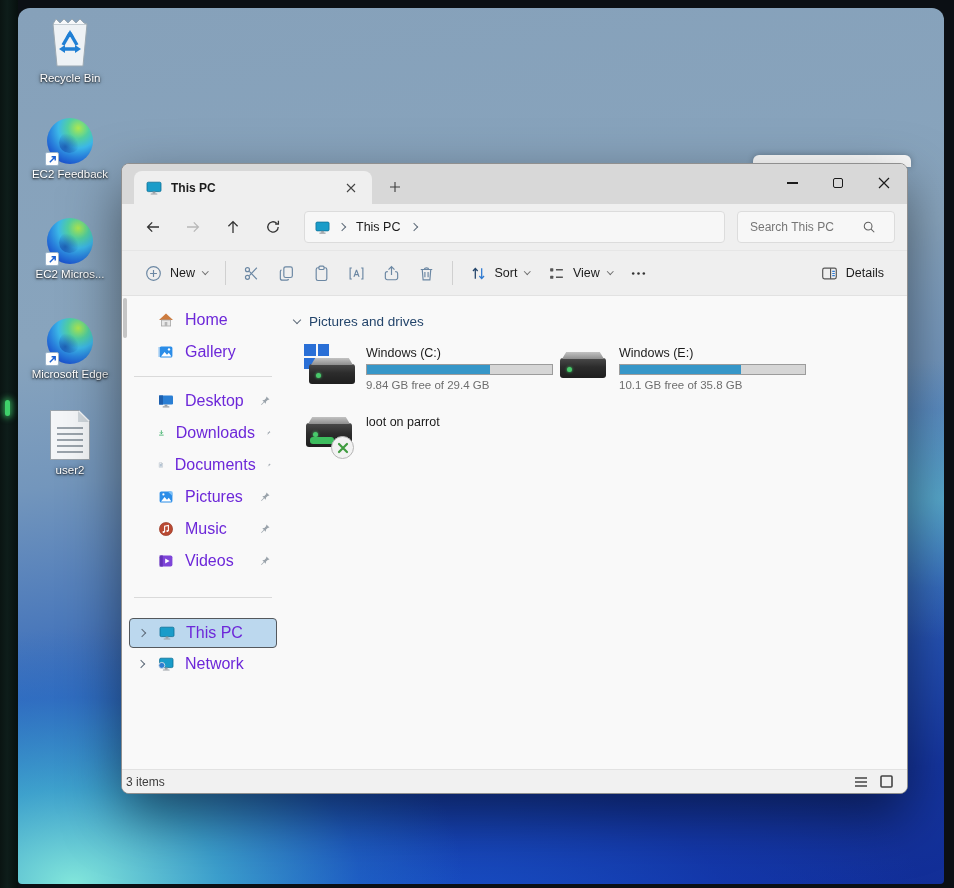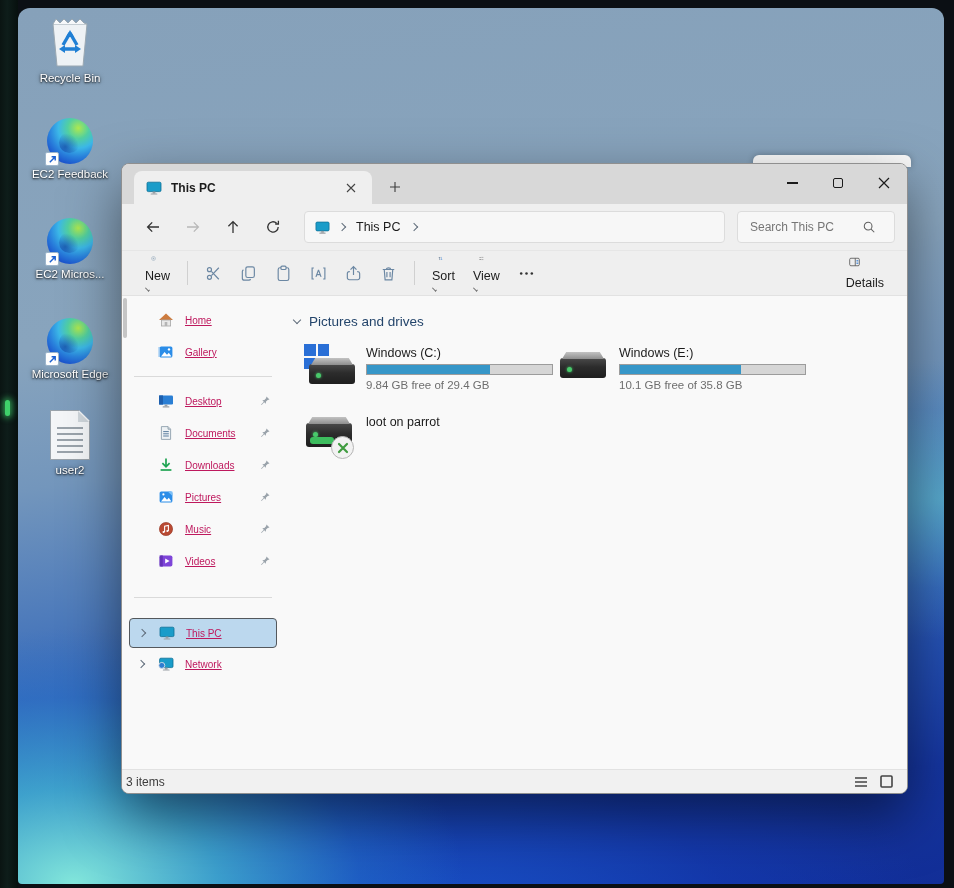--- a/index.html
+++ b/index.html
@@ -65,37 +65,37 @@
   .field { height:32px; background:#f7f7f7; border:1px solid #dcdcdc; border-radius:4px; display:flex; align-items:center; }
   .breadcrumb { flex:1; margin:0 6px 0 8px; padding:0 10px; gap:9px; }
   .crumb-label { font-size:12.5px; color:#1b1b1b; padding:0 2px; cursor:pointer; }
   .search { width:158px; padding:0 8px 0 12px; }
   .search input { border:none; outline:none; background:transparent; width:112px; font-size:12px;
     color:#3a3a3a; font-family:"Liberation Sans", sans-serif; }
   .search input::placeholder { color:#767676; }
 
   .toolbar { height:46px; background:#efefef; border-top:1px solid #e6e6e6; border-bottom:1px solid #e2e2e2;
     display:flex; align-items:center; padding:0 14px; }
-  .tbtn { height:34px; border-radius:4px; display:flex; align-items:flex-start; justify-content:center; gap:8px;
-    padding:0 9px; cursor:pointer;flex-direction:column; }
+  .tbtn { height:34px; border-radius:4px; display:flex; align-items:center; justify-content:center; gap:8px;
+    padding:0 9px; cursor:pointer; }
   .tbtn-label { font-size:12.5px; color:#1b1b1b; }
   .tsep { width:1px; height:24px; background:#d0d0d0; margin:0 8px; }
   .spacer { flex:1; }
 
   .chev { display:inline-block; width:6px; height:6px; border-right:1.3px solid #5f6c7a; border-bottom:1.3px solid #5f6c7a; }
   .chev.down { transform:rotate(45deg); margin-top:-3px; }
   .chev.right { transform:rotate(-45deg); }
   .chev.sm { width:4.5px; height:4.5px; border-color:#707070; }
 
   .main { flex:1; display:flex; background:#f9f9f9; min-height:0; position:relative; }
   .side-scroll { position:absolute; left:1px; top:2px; width:4px; height:40px; background:#c5c5c5; border-radius:2px; }
 
   .sidebar { width:162px; padding-top:8px; flex-shrink:0; }
   .srow { height:32px; display:flex; align-items:center; padding-left:36px; gap:11px; cursor:pointer; position:relative; }
-  .srow .slabel { font-size:10px; color:#be185d;text-decoration:underline; }
+  .srow .slabel { font-size:16px; color:#6d28d9; }
   .srow .pin { margin-left:auto; margin-right:13px; }
   .srow .twisty { position:absolute; left:16px; }
   .tree-row { padding-left:36px; }
   .srow.selected { margin:0 7px; padding-left:29px; height:30px; background:#bcd8ee;
     border:1px solid #54585c; border-radius:4px; }
   .srow.selected .twisty { left:9px; }
   .sdiv { height:1px; background:#dadada; margin:8px 12px; }
 
   .content { flex:1; padding:14px 0 0 10px; }
   .sec-head { display:flex; align-items:center; gap:9px; height:22px; cursor:pointer; }
@@ -400,35 +400,35 @@
             <rect x="6.6" y="11.6" width="2.8" height="1.8" fill="#9aa0a6"></rect>
             <rect x="4.6" y="13.2" width="6.8" height="1.2" rx="0.5" fill="#9aa0a6"></rect>
           </svg>
           <span class="slabel">Desktop</span>
           <svg class="pin" width="12" height="12" viewBox="0 0 16 16">
             <path d="M10 2 L14 6 L11.6 6.6 L9.4 8.8 L9 11.6 L7 9.6 L3.4 13.2 L2.8 12.6 L6.4 9 L4.4 7 L7.2 6.6 L9.4 4.4 Z" fill="#9aa3ab"></path>
           </svg>
         </div>
         <div class="srow">
           <svg width="16" height="16" viewBox="0 0 16 16">
+            <path d="M8 1.6 V9.4 M4.4 6.2 L8 9.8 L11.6 6.2" stroke="#1fa452" stroke-width="1.7" fill="none"></path>
+            <path d="M2.6 13 H13.4" stroke="#1fa452" stroke-width="1.7"></path>
+          </svg>
+          <span class="slabel">Downloads</span>
+          <svg class="pin" width="12" height="12" viewBox="0 0 16 16">
+            <path d="M10 2 L14 6 L11.6 6.6 L9.4 8.8 L9 11.6 L7 9.6 L3.4 13.2 L2.8 12.6 L6.4 9 L4.4 7 L7.2 6.6 L9.4 4.4 Z" fill="#9aa3ab"></path>
+          </svg>
+        </div>
+        <div class="srow">
+          <svg width="16" height="16" viewBox="0 0 16 16">
             <path d="M3.4 1.6 H10 L12.6 4.2 V14.4 H3.4 Z" fill="#eef2f5" stroke="#8fa0ad" stroke-width="0.9"></path>
             <path d="M10 1.6 V4.2 H12.6" fill="#cfd6db" stroke="#8fa0ad" stroke-width="0.9"></path>
             <path d="M5.2 6.6 H10.8 M5.2 8.8 H10.8 M5.2 11 H10.8" stroke="#5b7d9e" stroke-width="1"></path>
           </svg>
           <span class="slabel">Documents</span>
-          <svg class="pin" width="12" height="12" viewBox="0 0 16 16">
-            <path d="M10 2 L14 6 L11.6 6.6 L9.4 8.8 L9 11.6 L7 9.6 L3.4 13.2 L2.8 12.6 L6.4 9 L4.4 7 L7.2 6.6 L9.4 4.4 Z" fill="#9aa3ab"></path>
-          </svg>
-        </div>
-        <div class="srow">
-          <svg width="16" height="16" viewBox="0 0 16 16">
-            <path d="M8 1.6 V9.4 M4.4 6.2 L8 9.8 L11.6 6.2" stroke="#1fa452" stroke-width="1.7" fill="none"></path>
-            <path d="M2.6 13 H13.4" stroke="#1fa452" stroke-width="1.7"></path>
-          </svg>
-          <span class="slabel">Downloads</span>
           <svg class="pin" width="12" height="12" viewBox="0 0 16 16">
             <path d="M10 2 L14 6 L11.6 6.6 L9.4 8.8 L9 11.6 L7 9.6 L3.4 13.2 L2.8 12.6 L6.4 9 L4.4 7 L7.2 6.6 L9.4 4.4 Z" fill="#9aa3ab"></path>
           </svg>
         </div>
         <div class="srow">
           <svg width="16" height="16" viewBox="0 0 16 16">
             <rect x="1.6" y="2.4" width="12.8" height="11.2" rx="1.6" fill="#2b8de8"></rect>
             <polygon points="14.4,2.4 14.4,7 9.8,2.4" fill="#7cc0f7"></polygon>
             <path d="M3 12.4 L6.6 8 L9 10.8 L10.8 8.8 L13.4 12.4 Z" fill="#fff"></path>
             <circle cx="5.4" cy="5.4" r="1.1" fill="#fff"></circle>

